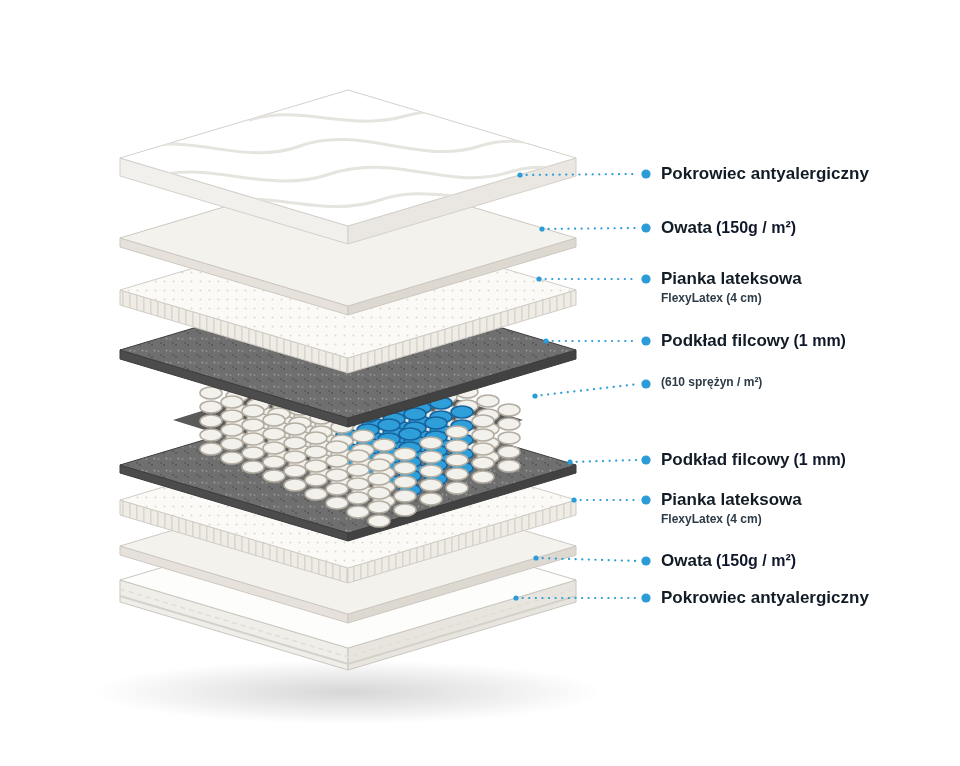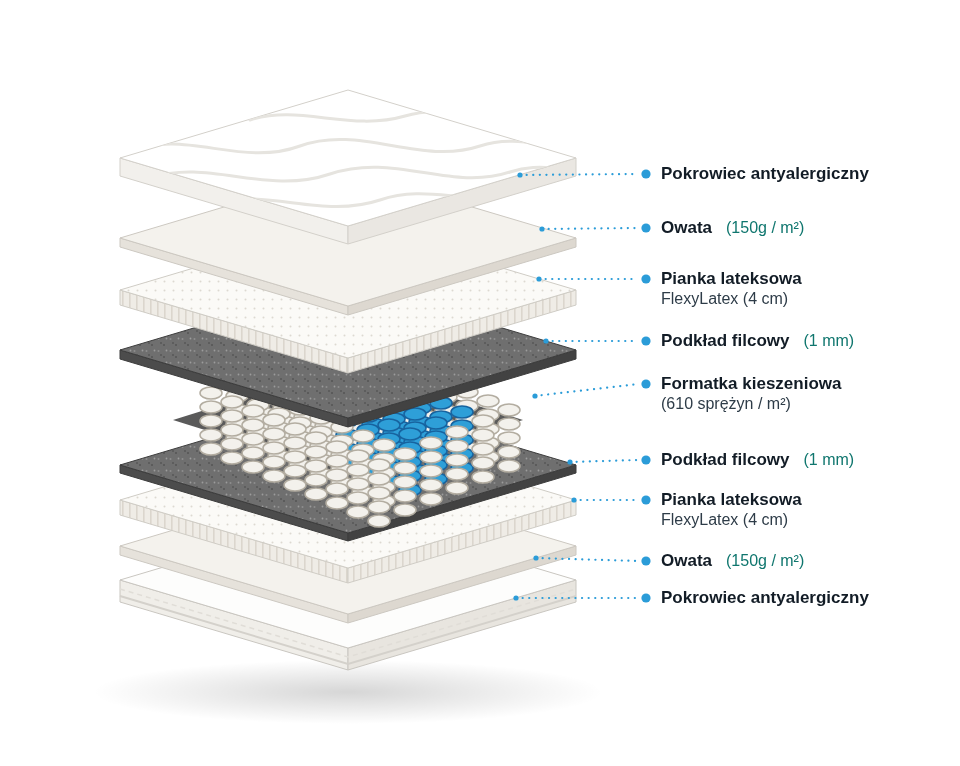--- a/index.html
+++ b/index.html
@@ -1,22 +1,22 @@
 <!DOCTYPE html>
 <html><head>
 <meta charset="utf-8">
 <style>
   *{margin:0;padding:0;box-sizing:border-box}
   html,body{width:960px;height:766px;background:#ffffff;font-family:"Liberation Sans",sans-serif}
   .canvas{position:relative;width:888px;height:766px;background:#ffffff;overflow:hidden}
   #scene{position:absolute;left:0;top:0}
   .label{position:absolute;left:661px;white-space:nowrap}
   .label .t{font-size:17px;font-weight:700;color:#121c26;line-height:21px}
-  .label .s{font-weight:400;font-size:16px;color:#0f766e;margin-left:14px}
-  .label .sub{font-size:16px;font-weight:400;color:#2e3c48;line-height:19px}
+  .label .s{font-weight:700;font-size:16px;color:#0f172a;margin-left:4px}
+  .label .sub{font-size:12px;font-weight:700;color:#2e3c48;line-height:19px}
 </style>
 </head>
 <body>
 
 <div class="canvas">
 
   <svg id="scene" width="960" height="766" viewBox="0 0 960 766">
     <defs id="scene-defs">
       <pattern id="latexDots" width="9" height="9" patternUnits="userSpaceOnUse">
         <rect width="9" height="9" fill="#fbfaf7"></rect>
@@ -183,21 +183,20 @@
   <div class="label" style="top:268px">
     <div class="t"><span class="b">Pianka lateksowa</span><span class="s"></span></div>
     <div class="sub">FlexyLatex (4 cm)</div>
   </div>
 
   <div class="label" style="top:330px">
     <div class="t"><span class="b">Podkład filcowy</span><span class="s">(1 mm)</span></div>
   </div>
 
   <div class="label" style="top:373px">
-    <div class="t"><span class="b">Formatka kieszeniowa</span><span class="s"></span></div>
     <div class="sub">(610 sprężyn / m²)</div>
   </div>
 
   <div class="label" style="top:449px">
     <div class="t"><span class="b">Podkład filcowy</span><span class="s">(1 mm)</span></div>
   </div>
 
   <div class="label" style="top:489px">
     <div class="t"><span class="b">Pianka lateksowa</span><span class="s"></span></div>
     <div class="sub">FlexyLatex (4 cm)</div>

